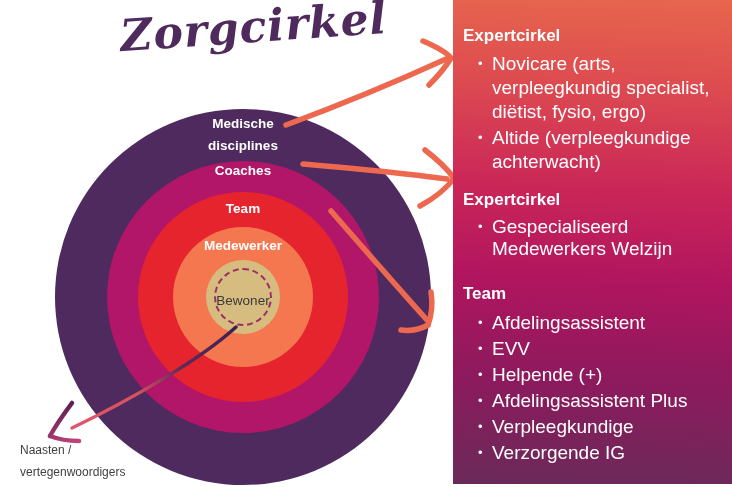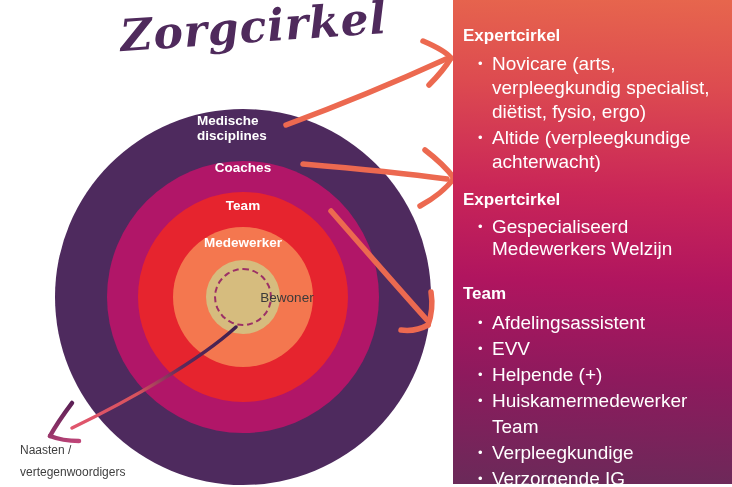--- a/index.html
+++ b/index.html
@@ -18,28 +18,28 @@
   .ring0{left:55px;top:109px;width:376px;height:376px;background:#4e2a5e;}
   .ring1{left:107px;top:161px;width:272px;height:272px;background:#b11668;}
   .ring2{left:138px;top:192px;width:210px;height:210px;background:#e6242e;}
   .ring3{left:173px;top:227px;width:140px;height:140px;background:#f4774f;}
   .ring4{left:206px;top:260px;width:74px;height:74px;background:#d6bc7e;}
   .dashed{position:absolute;left:214px;top:268px;width:54px;height:54px;border-radius:50%;
     border:2px dashed #9c3066;background:transparent;}
 
   .ring-label{
     position:absolute;left:243px;transform:translateX(-50%);
-    color:#ffffff;font-weight:700;font-size:13.5px;text-align:left;line-height:15px;
+    color:#ffffff;font-weight:700;font-size:13.5px;text-align:center;line-height:22px;
     white-space:nowrap;
   }
   .l-med{top:113px;white-space:normal;width:92px;}
   .l-coaches{top:160px;}
   .l-team{top:198px;}
   .l-mede{top:235px;}
-  .l-bew{top:290px;color:#3a3a3a;font-weight:400;font-size:13.5px;margin-left:44px;}
+  .l-bew{top:290px;color:#3a3a3a;font-weight:400;font-size:13.5px;}
 
   
   .naasten{position:absolute;left:20px;top:439px;color:#3f3f3f;font-size:12px;line-height:22px;}
 
   
   svg.arrows{position:absolute;left:0;top:0;width:732px;height:487px;pointer-events:none;}
 
   
   .panel{
     position:absolute;left:453px;top:0;width:294px;height:484px;box-sizing:border-box;
@@ -135,20 +135,20 @@
         <li>Gespecialiseerd Medewerkers Welzijn</li>
       </ul>
     </section>
 
     <section class="sec-team">
       <h2>Team</h2>
       <ul>
         <li>Afdelingsassistent</li>
         <li>EVV</li>
         <li>Helpende (+)</li>
-        <li>Huiskamermedewerker Team</li>
+        <li>Afdelingsassistent Plus</li>
         <li>Verpleegkundige</li>
         <li>Verzorgende IG</li>
       </ul>
     </section>
   </aside>
 
 </div>
 
 </body></html>

